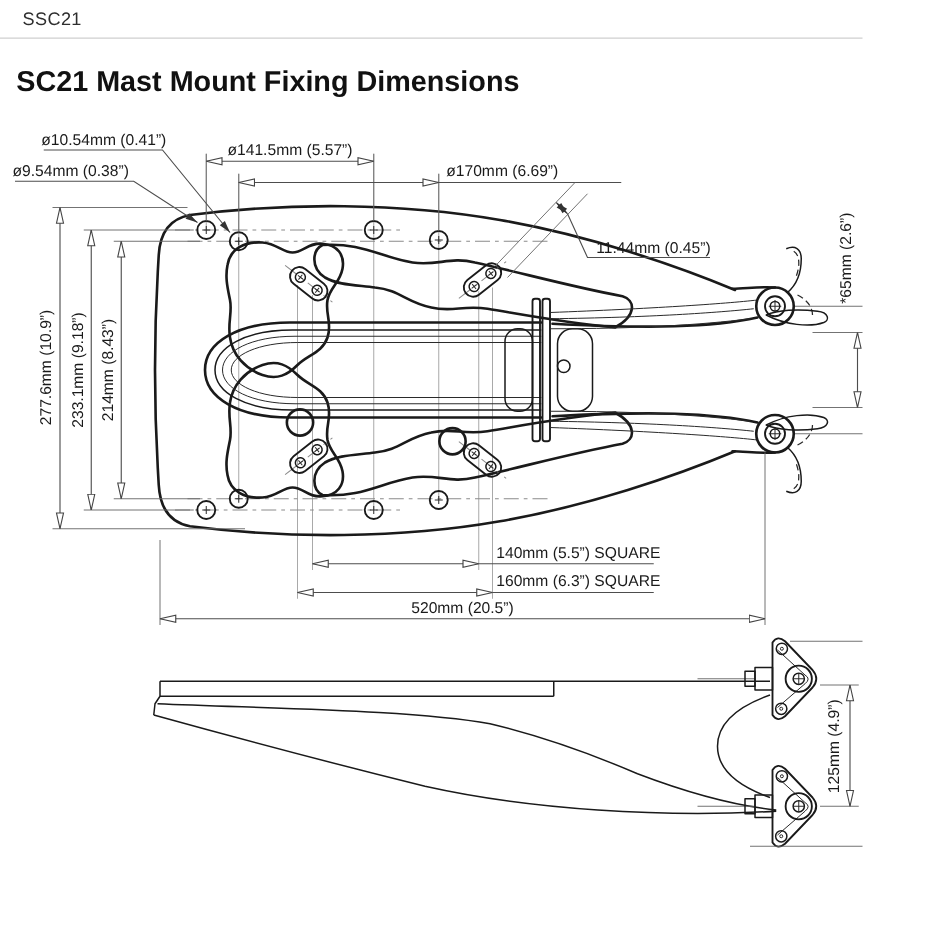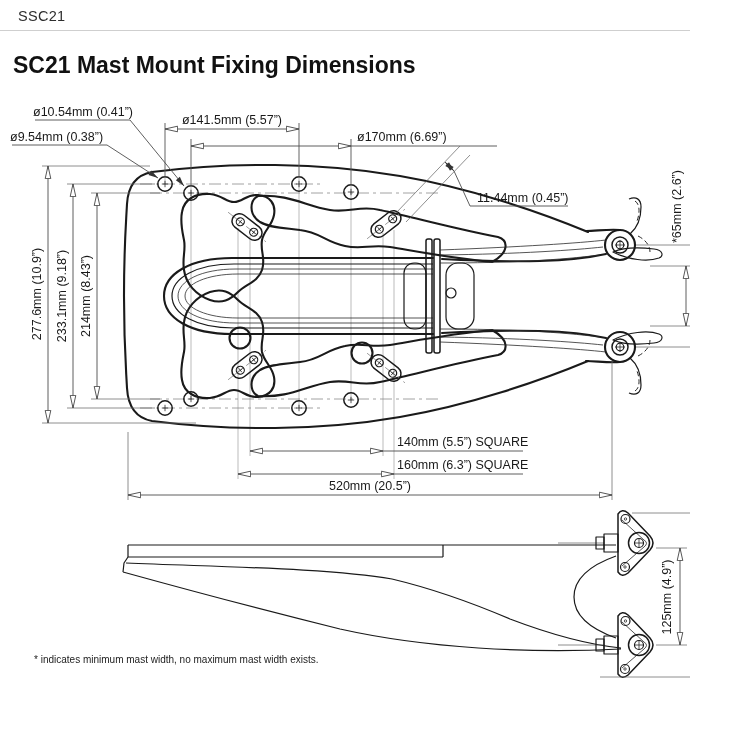--- a/index.html
+++ b/index.html
@@ -248,15 +248,14 @@
       <g>
         <line x1="632" y1="513" x2="722" y2="513" class="ext"></line>
         <line x1="600" y1="677" x2="722" y2="677" class="ext"></line>
         <line x1="715" y1="513" x2="715" y2="677" class="dim" marker-start="url(#ao)" marker-end="url(#ao)"></line>
         <text class="dimlbl" text-anchor="middle" transform="rotate(-90 707 595)" x="707" y="595">245mm (9.64”)</text>
       </g>
     </g>
   </svg>
 
   <div class="notes">
-    <div>* indicates minimum mast width, no maximum mast width exists.</div>
   </div>
 </div>
 
 </body></html>

